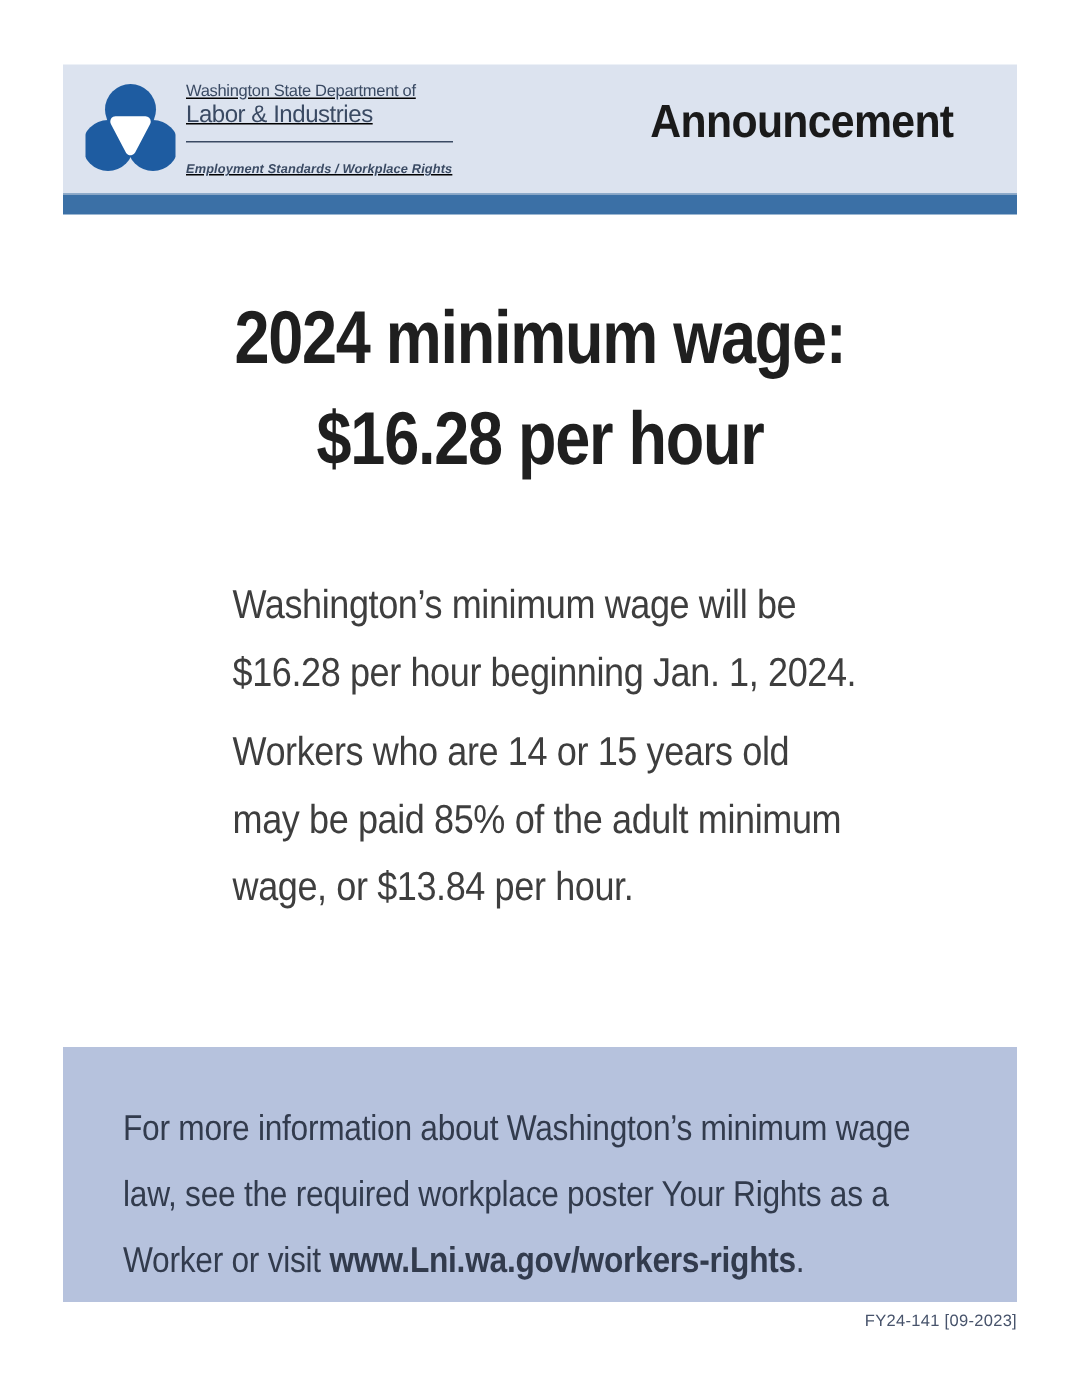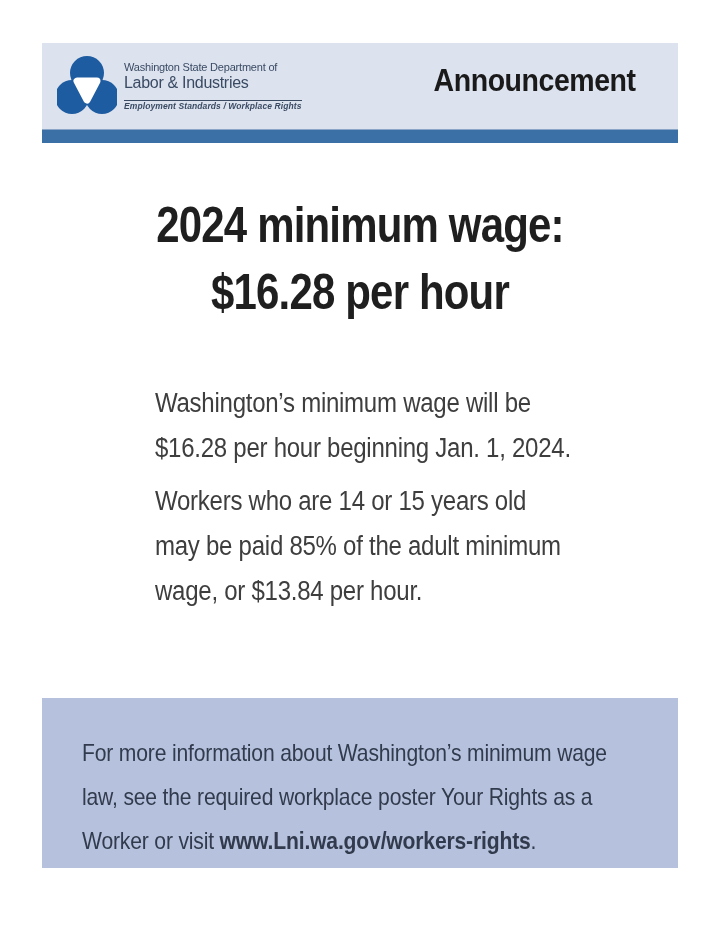--- a/index.html
+++ b/index.html
@@ -21,21 +21,22 @@
     top: 43px;
     width: 636px;
     height: 86px;
     background: var(--header-band, #dce3ef);
   }
   .logo {
     position: absolute;
     left: 15px;
     top: 12px;
     display: flex;
-    align-items: center;
+    align-items: flex-end;
+    text-decoration: underline;
   }
   .logo-mark {
     width: 60px;
     height: 62px;
     display: block;
   }
   .logo-text {
     margin-left: 7px;
     color: var(--logo-text, #3a4a63);
   }
@@ -47,21 +48,21 @@
   .logo-line2 {
     font-size: 16px;
     letter-spacing: -0.3px;
     margin-bottom: 8px;
   }
   .logo-tagline {
     font-size: 8.5px;
     font-weight: bold;
     font-style: italic;
     border-top: 1.5px solid var(--logo-text, #3a4a63);
-    padding-top: 0;
+    padding-top: 12px;
     letter-spacing: 0.1px;
   }
   .announcement {
     position: absolute;
     right: 42px;
     top: 20px;
     font-size: 31px;
     font-weight: bold;
     color: #1a1a1a;
     transform: scaleX(0.92);
@@ -181,14 +182,15 @@
   </p>
 
   <div class="footer-box">
     <div class="footer-text">
       <span>For more information about Washington’s minimum wage</span><br>
       <span>law, see the required workplace poster Your Rights as a</span><br>
       <span>Worker or visit </span><span class="footer-url">www.Lni.wa.gov/workers-rights</span><span>.</span>
     </div>
   </div>
 
+  <div class="doc-number">FY24-141 [09-2023]</div>
 
 </div>
 
 </body></html>

